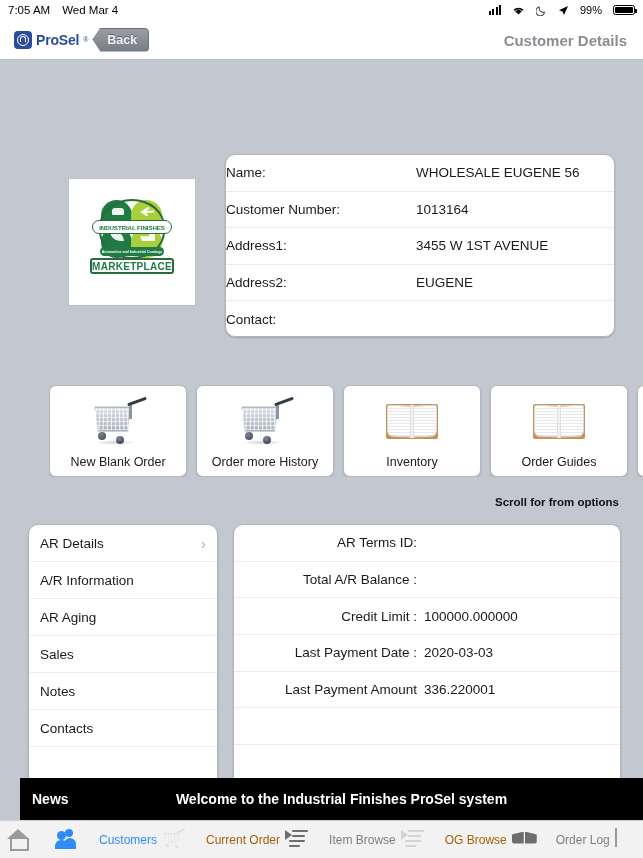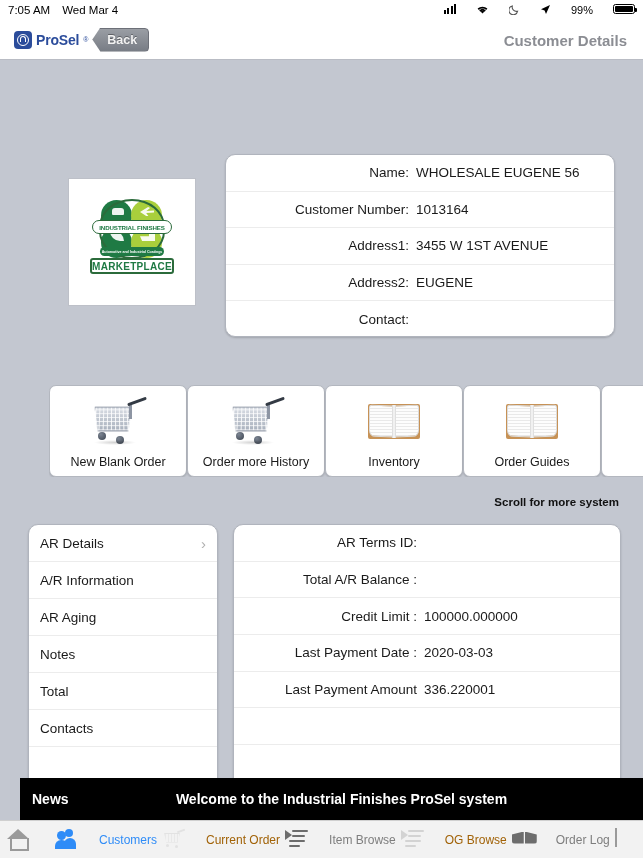--- a/index.html
+++ b/index.html
@@ -12,21 +12,21 @@
   #app { position: relative; width: 643px; height: 858px; }
 
   
   .statusbar {
     height: 20px; background: #ffffff;
     display: flex; align-items: center;
     padding: 0 8px; font-size: 11.5px; color: #000;
     font-weight: 400;
   }
   .sb-left { display: flex; gap: 12px; align-items: center; }
-  .sb-right { margin-left: auto; display: flex; gap: 20px; align-items: flex-start; }
+  .sb-right { margin-left: auto; display: flex; gap: 11px; align-items: center; }
   .sig { display: flex; align-items: flex-end; gap: 1.3px; height: 10px; }
   .sig i { display: block; width: 2px; background: #000; }
   .sig i:nth-child(1){height:4px;} .sig i:nth-child(2){height:6px;}
   .sig i:nth-child(3){height:8px;} .sig i:nth-child(4){height:10px;}
   .batt {
     width: 22px; height: 10px; border: 1px solid #000; border-radius: 2.5px;
     position: relative; padding: 1px;
   }
   .batt::after{ content:""; position:absolute; right:-3px; top:3px; width:2px; height:4px;
     background:#000; border-radius:0 1px 1px 0;}
@@ -138,27 +138,27 @@
   
   .details {
     position: absolute; left: 225px; top: 94px; width: 390px; height: 183px;
   }
   .row {
     height: 36.6px; display: flex; align-items: center;
     border-bottom: 1px solid #ececec;
     font-size: 13.5px; color: #1a1a1a;
   }
   .row:last-child { border-bottom: none; }
-  .row .lab { width: 190px; text-align: right; padding-right: 7px; }
+  .row .lab { width: 190px; padding-right: 7px; }
   .row .val { flex: 1; }
 
   
   .tiles {
     position: absolute; left: 49px; top: 325px; width: 594px; height: 92px;
-    display: flex; gap: 0; overflow: hidden;
+    display: flex; gap: 9px; overflow: hidden;
   }
   .tile {
     flex: 0 0 138px; height: 92px; background: #fff;
     border: 1px solid #b3b7bf; border-radius: 7px;
     box-shadow: 0 1px 2px rgba(0,0,0,.15);
     display: flex; flex-direction: column; align-items: center; justify-content: flex-end;
     padding-bottom: 7px; cursor: pointer; position: relative;
   }
   .tile-label { font-size: 12.5px; color: #1a1a1a; }
   .tile-icon { position: absolute; top: 10px; left: 50%; transform: translateX(-50%);
@@ -454,38 +454,38 @@
               <div class="spine"></div>
             </div>
         </div>
         <div class="tile-label">Order Guides</div>
       </div>
       <div class="tile">
         
       </div>
     </div>
 
-    <div class="scrollhint">Scroll for more system</div>
+    <div class="scrollhint">Scroll for from options</div>
 
     <div class="card sidelist">
       <div class="sl-row">
         <span>AR Details</span>
         <span class="chev">›</span>
       </div>
       <div class="sl-row">
         <span>A/R Information</span>
       </div>
       <div class="sl-row">
         <span>AR Aging</span>
       </div>
       <div class="sl-row">
+        <span>Sales</span>
+      </div>
+      <div class="sl-row">
         <span>Notes</span>
-      </div>
-      <div class="sl-row">
-        <span>Total</span>
       </div>
       <div class="sl-row">
         <span>Contacts</span>
       </div>
       <div class="sl-blank"></div>
     </div>
 
     <div class="card arpanel">
       <div class="ar-row">
         <span class="lab">AR Terms ID:</span>

